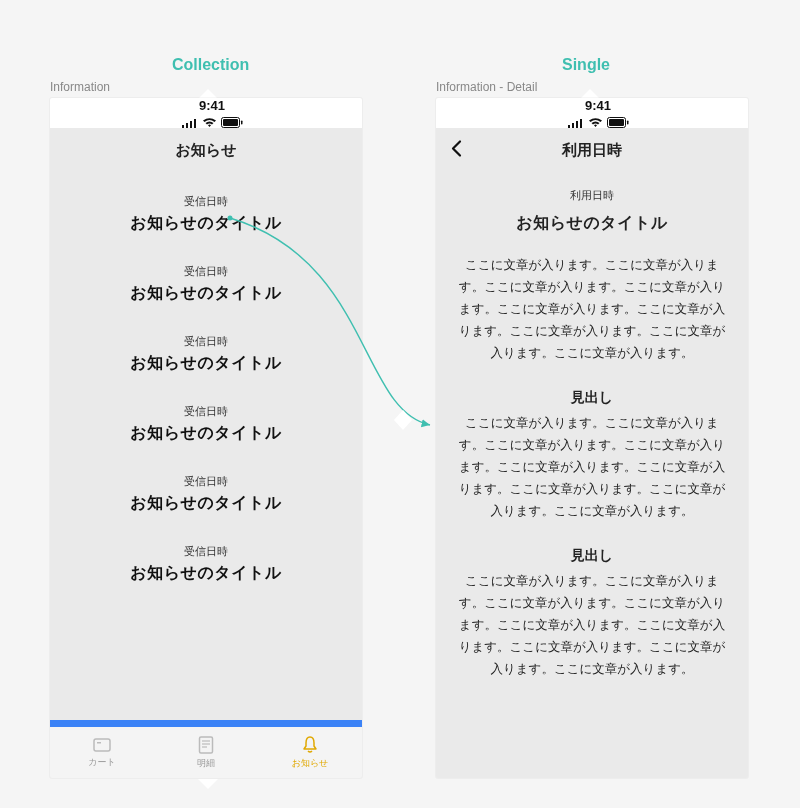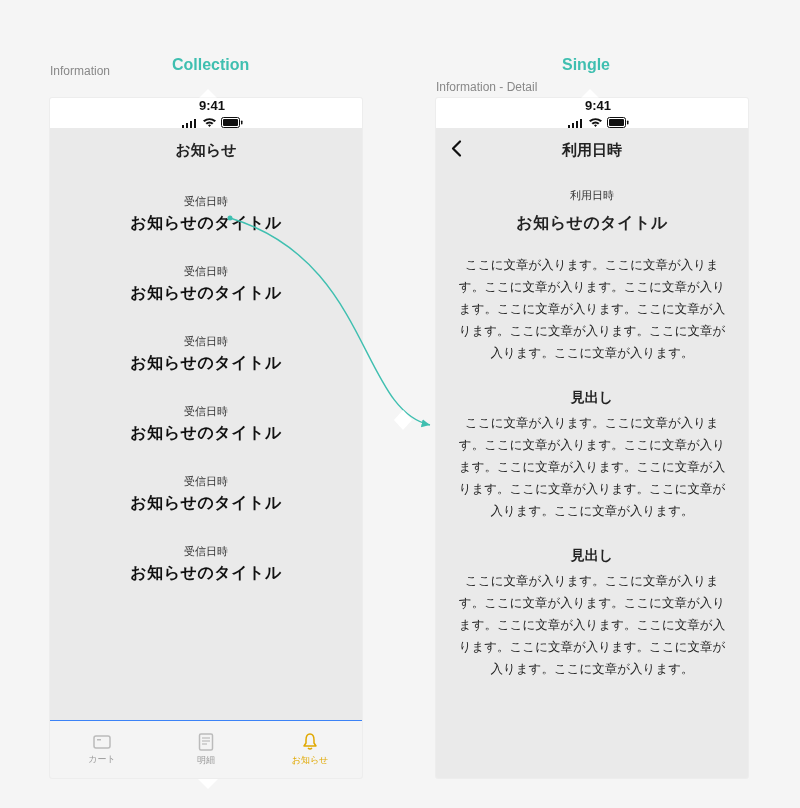--- a/index.html
+++ b/index.html
@@ -78,21 +78,21 @@
   .detail-body .meta { font-size: 11px; color: #333; margin-bottom: 4px; }
   .detail-body .title { font-size: 16px; font-weight: 700; margin-bottom: 18px; letter-spacing: 0.5px; }
   .detail-body .heading { font-size: 14px; font-weight: 700; margin: 20px 0 4px 0; }
   .detail-body p { margin-bottom: 2px; }
 
   .tab-bar {
     position: absolute;
     left: 0; right: 0; bottom: 0;
     height: 58px;
     background: #f4f4f4;
-    border-top: 1px solid #3b82f6;
+    border-top: 7px solid #3b82f6;
     display: flex;
   }
   .tab {
     flex: 1;
     display: flex;
     flex-direction: column;
     align-items: center;
     justify-content: center;
     font-size: 9px;
     color: #999;
@@ -124,21 +124,21 @@
     border-top: 10px solid #fff;
   }
 </style>
 </head>
 <body>
 
 <div class="canvas">
 
   <div class="section-label" style="left:172px; top:56px;">Collection</div>
   <div class="section-label" style="left:562px; top:56px;">Single</div>
-  <div class="sub-label" style="left:50px; top:64px;">Information</div>
+  <div class="sub-label" style="left:50px; top:80px;">Information</div>
   <div class="sub-label" style="left:436px; top:80px;">Information - Detail</div>
 
   <div class="tri-up" style="left:198px; top:89px;"></div>
   <div class="tri-up" style="left:580px; top:89px;"></div>
 
   <div class="phone" style="left:50px; top:98px;">
     <div class="status-bar">
       <span>9:41</span>
       <span class="status-icons">
         <svg width="16" height="10" viewBox="0 0 16 10">

